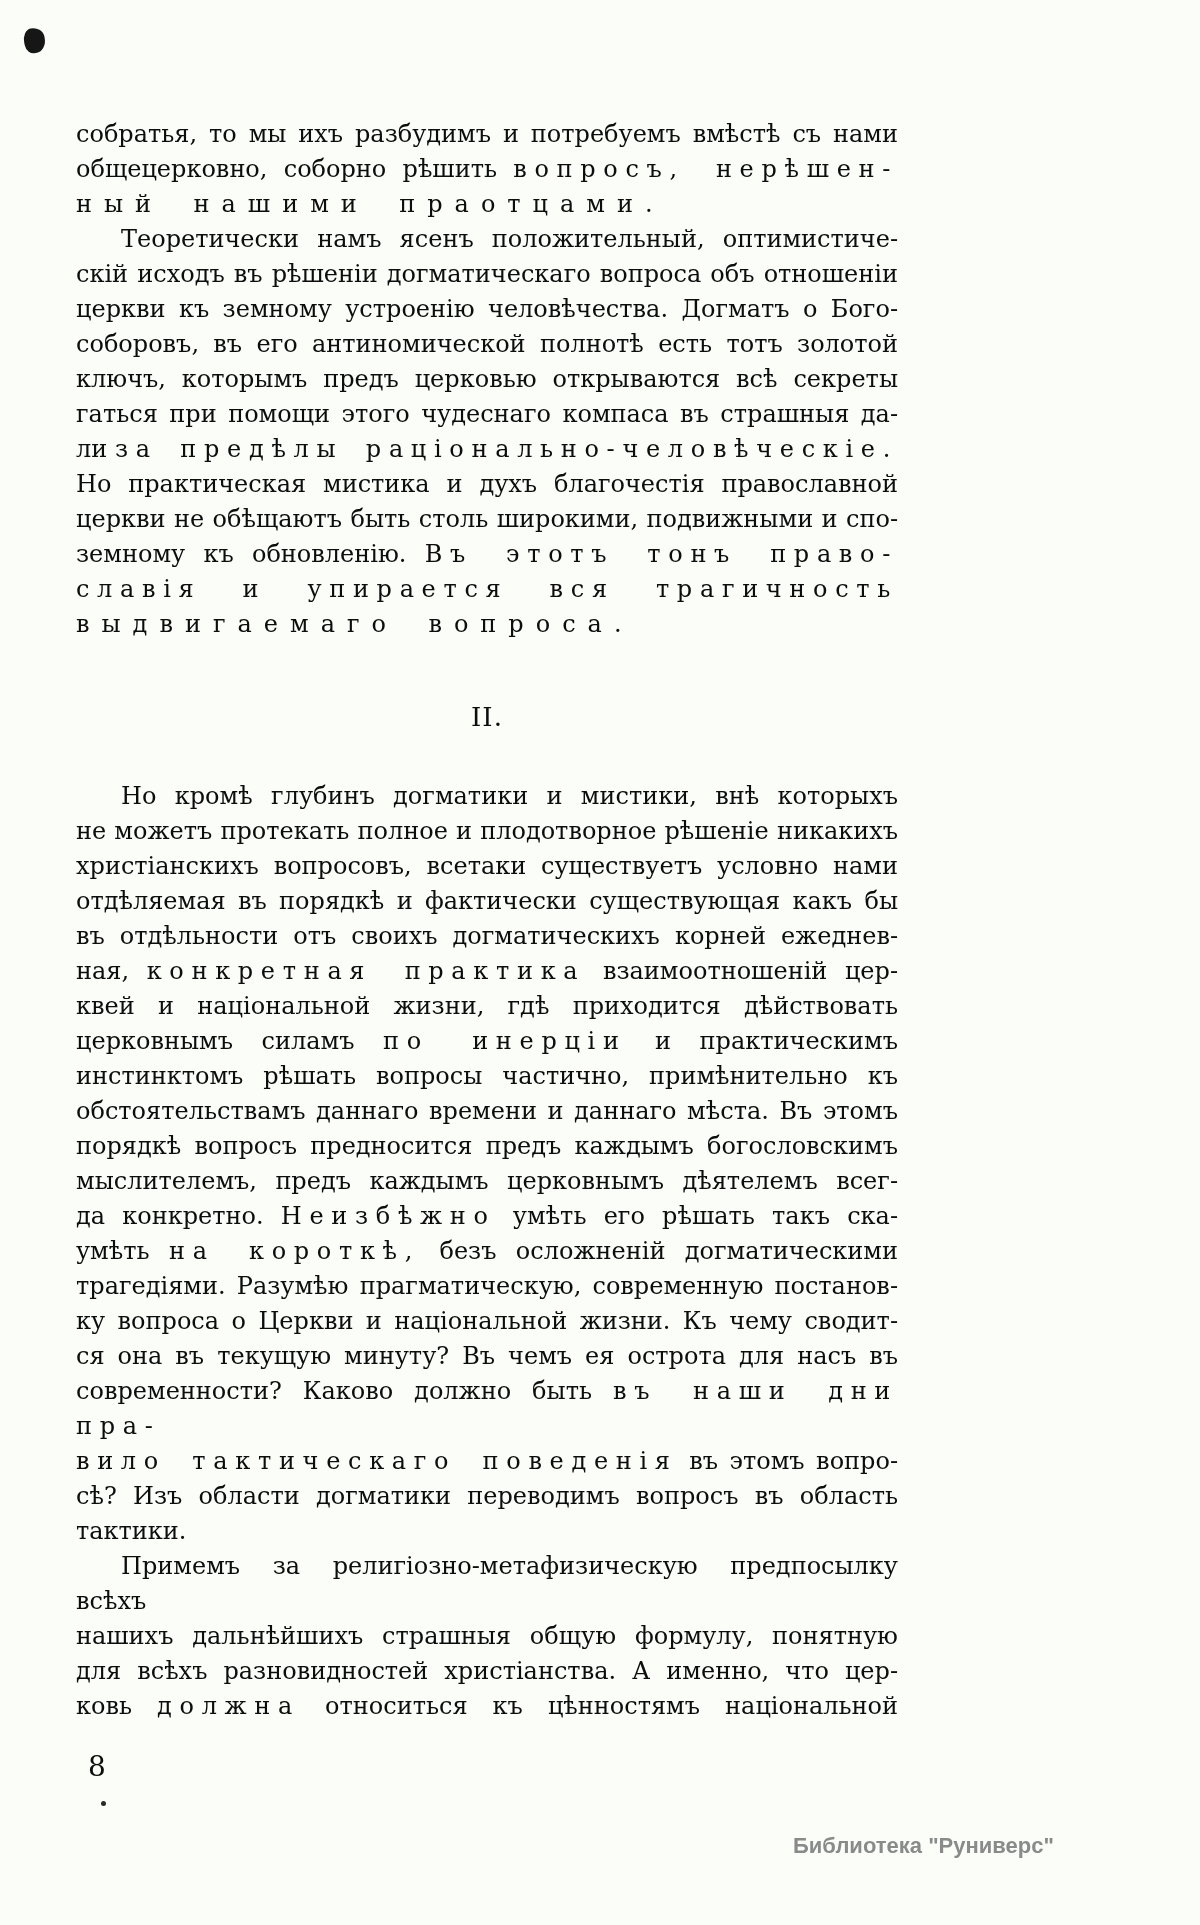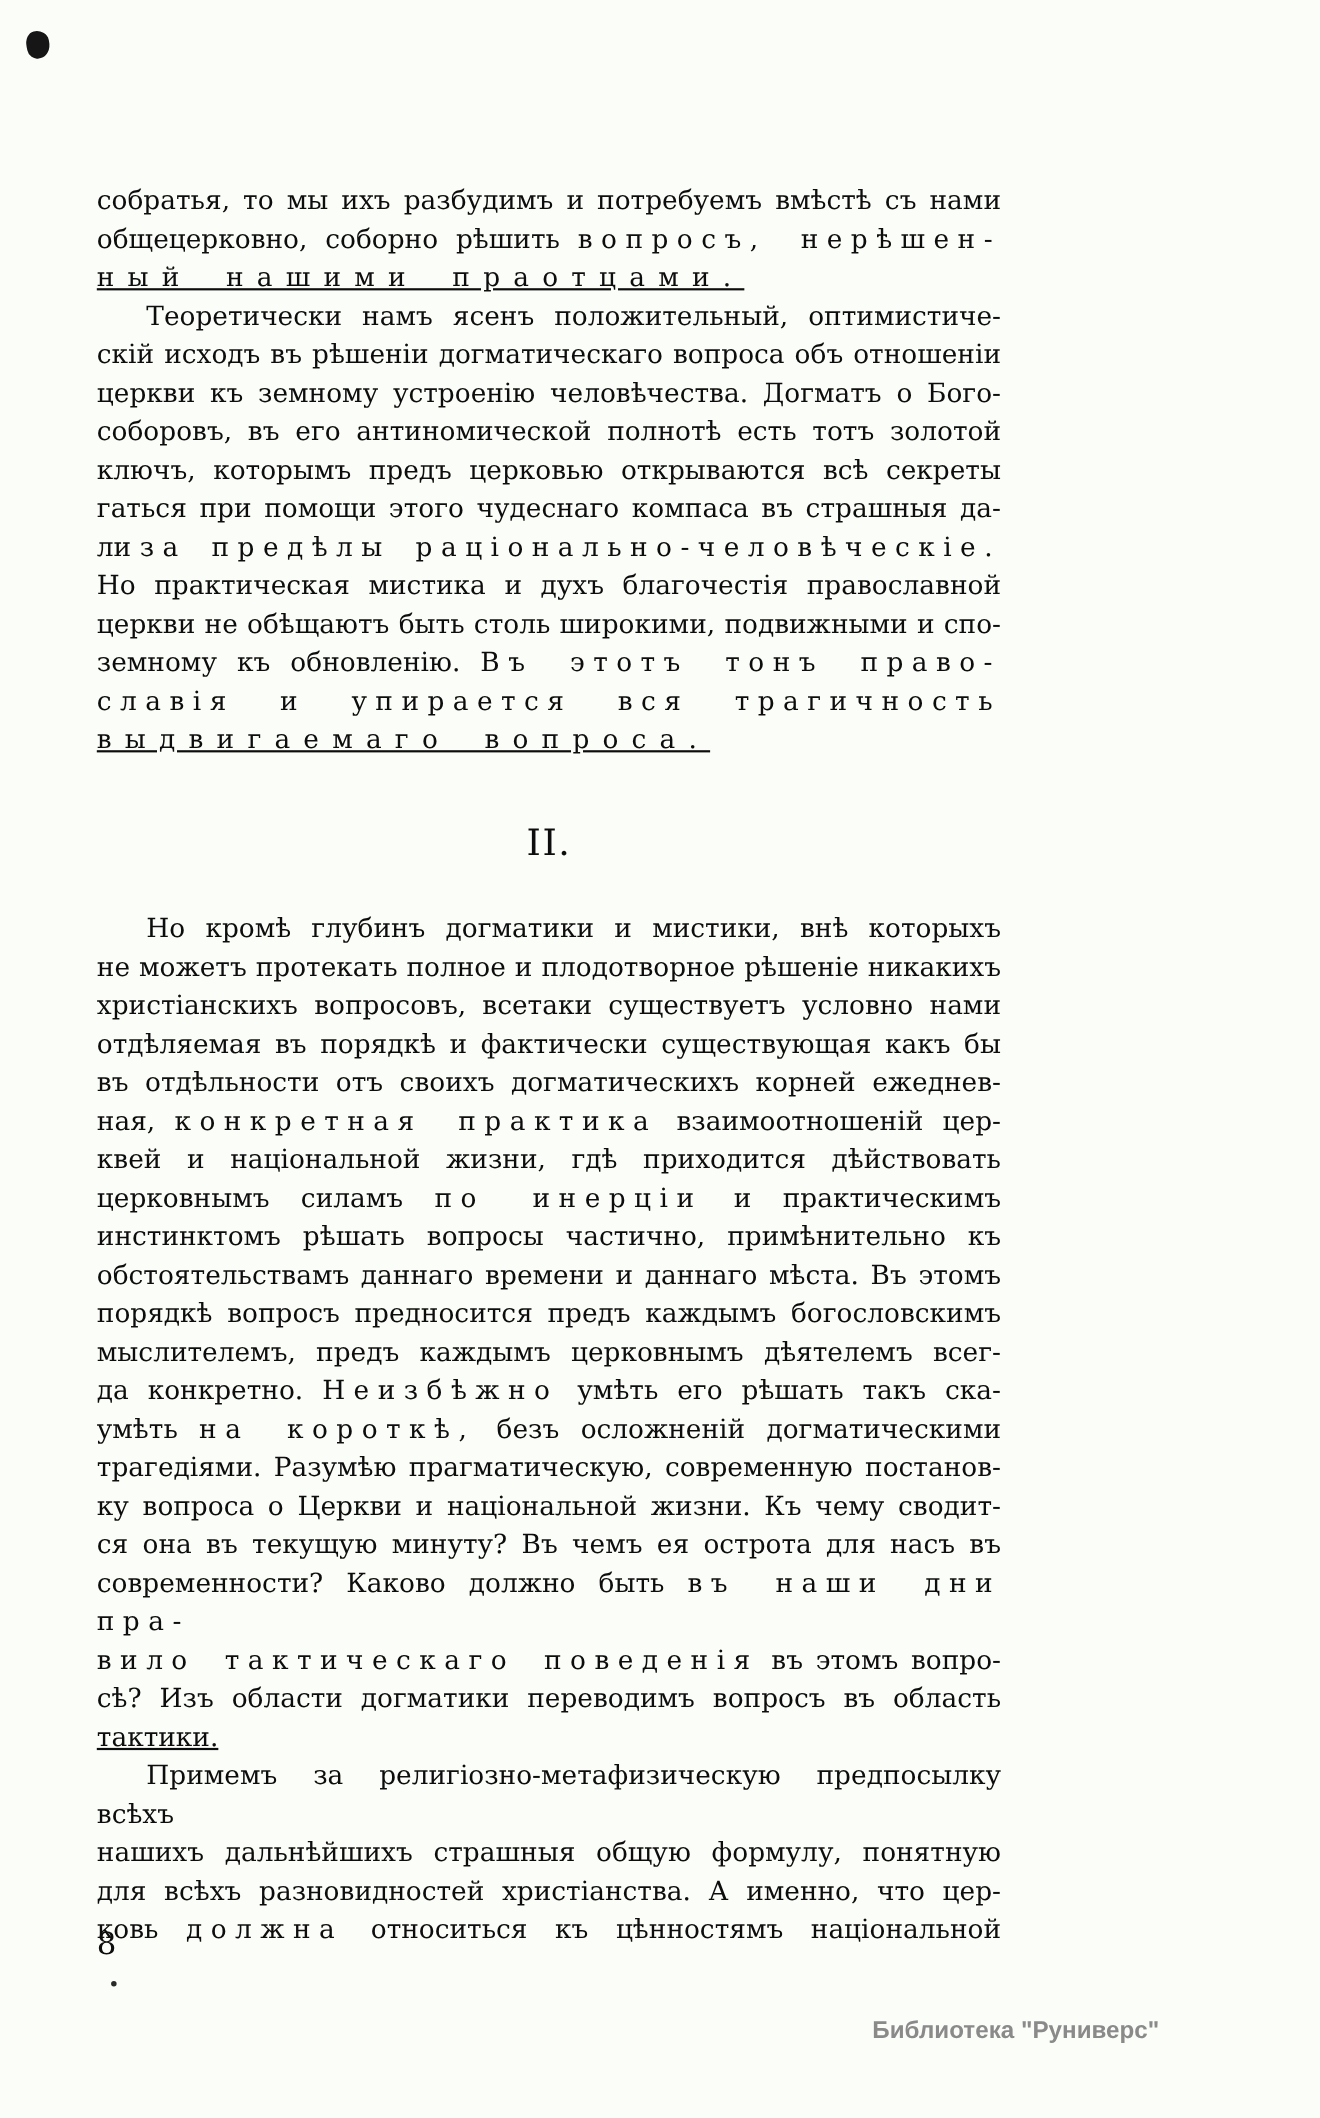--- a/index.html
+++ b/index.html
@@ -16,35 +16,35 @@
     font-family:"DejaVu Serif","Liberation Serif",serif;
     color:var(--ink);
   }
   .ink-blot{
     position:absolute;left:24px;top:28px;width:21px;height:25px;
     background:#161616;
     border-radius:48% 62% 55% 45% / 55% 45% 60% 42%;
     transform:rotate(-12deg);
   }
   .text-block{
-    position:absolute;left:88px;top:117px;width:822px;
-    font-size:24px;line-height:35px;margin-top:48px;
+    position:absolute;left:76px;top:117px;width:822px;
+    font-size:24px;line-height:35px;
   }
   .line{
     text-align:justify;
     text-align-last:justify;
     white-space:normal;
   }
-  .line.end{text-align-last:left;text-decoration:underline;}
+  .line.end{text-align-last:left;}
   .line.indent{text-indent:45px;}
   .ls1{letter-spacing:0.32em;word-spacing:0.30em;}
   .ls2{letter-spacing:0.50em;word-spacing:0.45em;}
   .heading{
     text-align:center;
-    font-size:33px;line-height:35px;
+    font-size:26px;line-height:35px;
     margin-top:58px;margin-bottom:44px;
     letter-spacing:0.04em;
   }
   .page-number{
     position:absolute;left:88px;top:1752px;
     font-size:28px;line-height:30px;
   }
   .page-number-dot{
     position:absolute;left:101px;top:1801px;
     width:5px;height:5px;background:#2a2a2a;border-radius:50%;

